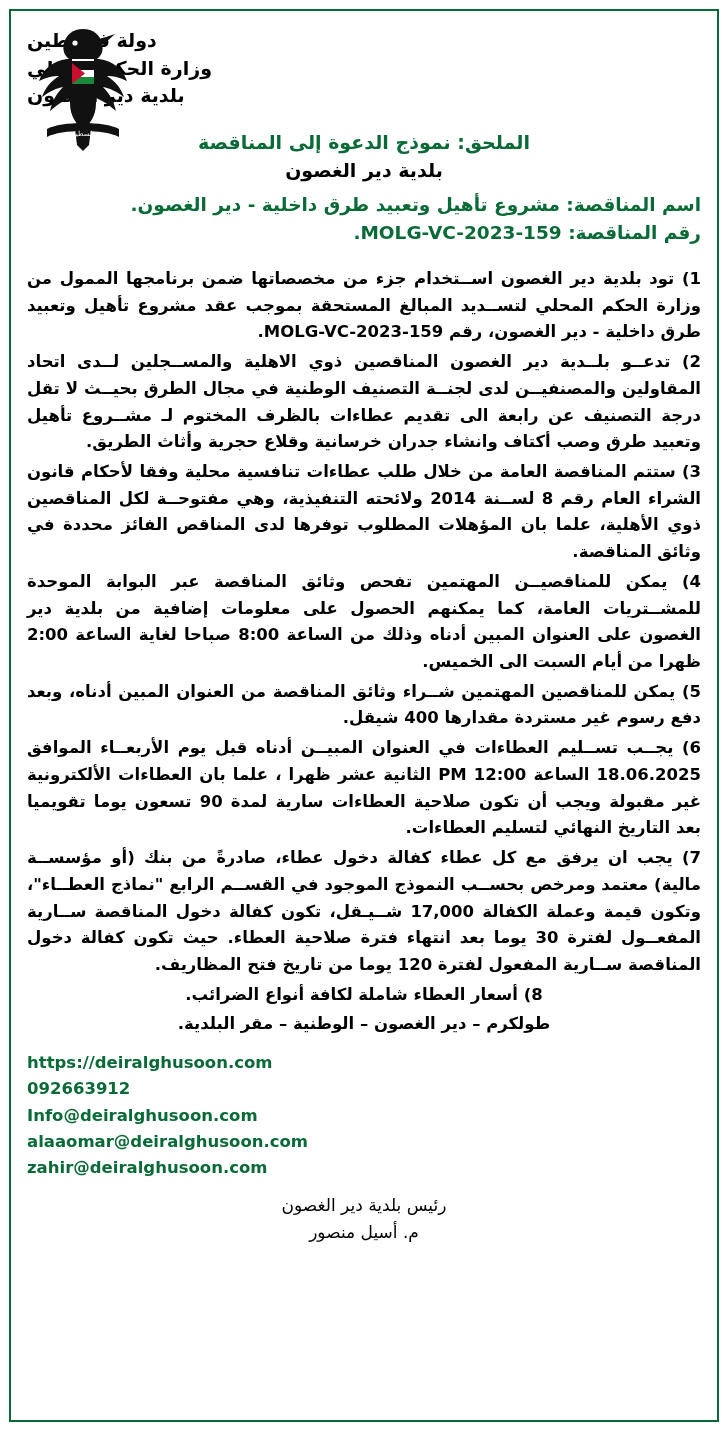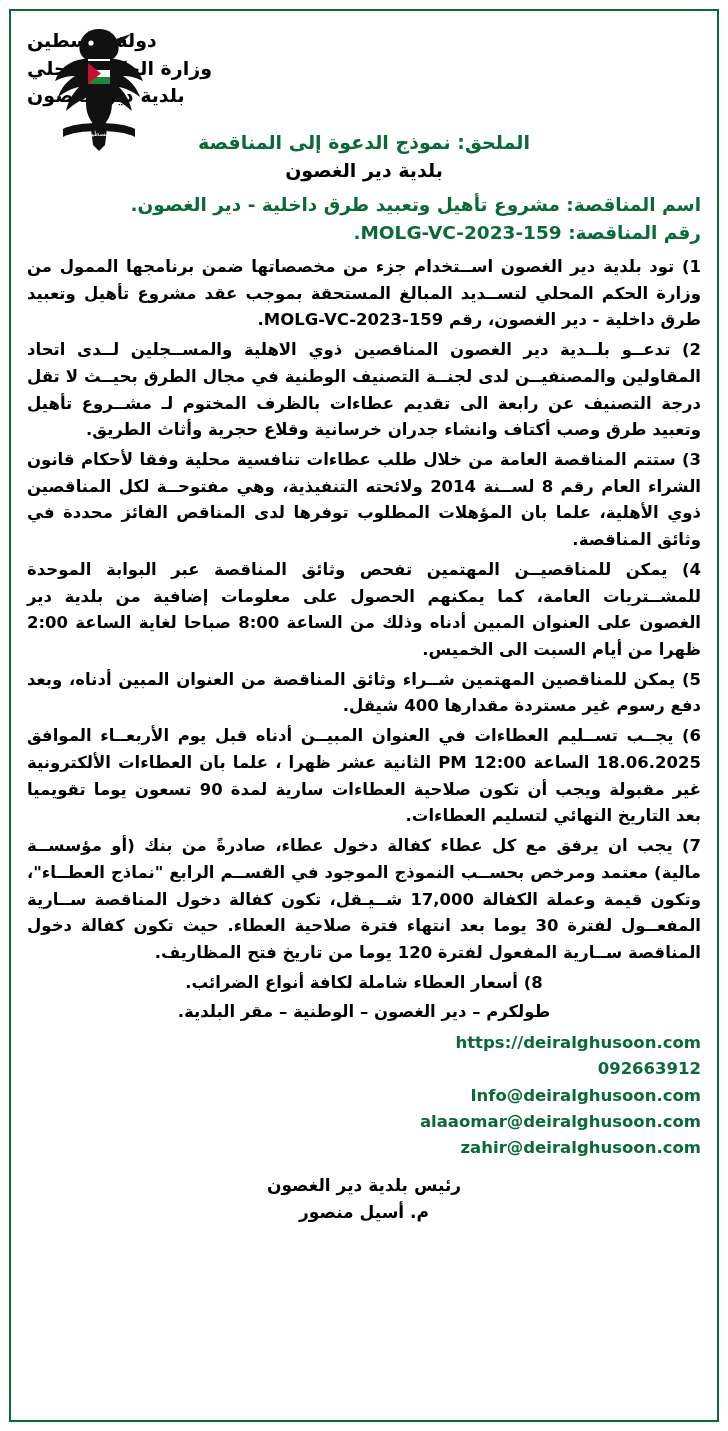--- a/index.html
+++ b/index.html
@@ -30,21 +30,21 @@
     position: relative;
     overflow: hidden;
   }
   .header {
     position: relative;
     min-height: 140px;
   }
   .emblem {
     position: absolute;
     top: 4px;
-    left: 26px;
+    left: 10px;
     width: 92px;
     height: 132px;
   }
   .emblem svg { display: block; }
   .header-titles {
     text-align: left;
     padding-top: 6px;
   }
   .header-titles .ln {
     font-size: 19px;
@@ -68,51 +68,51 @@
     margin-top: 6px;
     text-align: right;
   }
   .tender-lines .ln {
     font-size: 18.5px;
     font-weight: bold;
     line-height: 1.55;
     color: #0a6a37;
   }
   .body-text {
-    margin-top: 6px;
+    margin-top: 18px;
   }
   .p {
     font-size: 16.5px;
     line-height: 1.62;
     text-align: justify;
     text-align-last: right;
     font-weight: bold;
     margin: 0 0 3px 0;
   }
   .p.last-center {
     text-align-last: center;
   }
   .contacts {
-    margin-top: 4px;
-    text-align: right;
+    margin-top: 12px;
+    text-align: left;
   }
   .contacts .ln {
     font-size: 16.5px;
     font-weight: bold;
     line-height: 1.6;
     color: #0a6a37;
     direction: ltr;
   }
   .signature {
     margin-top: 10px;
     text-align: center;
   }
   .signature .ln {
     font-size: 17px;
-    font-weight: bold;
+    font-weight: normal;
     line-height: 1.6;
   }
   .addr-line {
     text-align: center;
     font-size: 16.5px;
     font-weight: bold;
     line-height: 1.6;
   }
 </style>
 </head>

